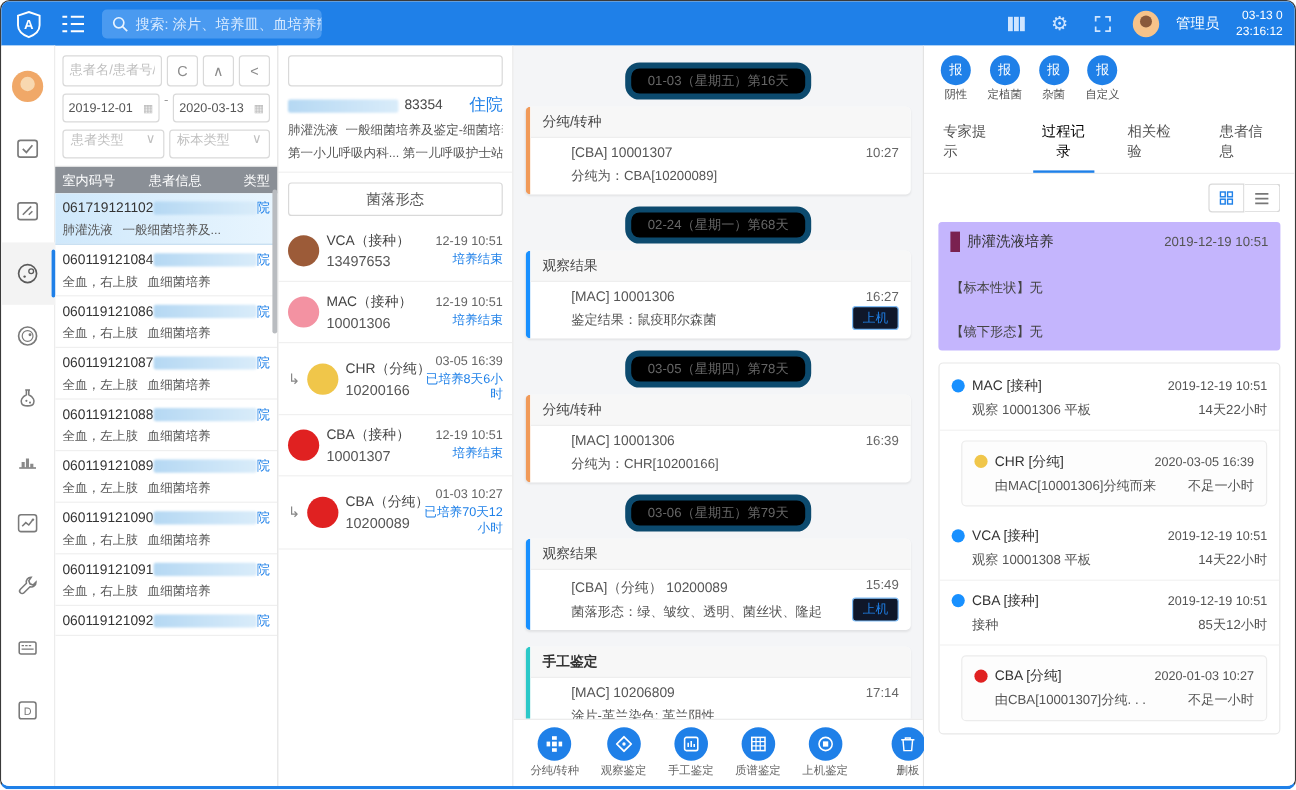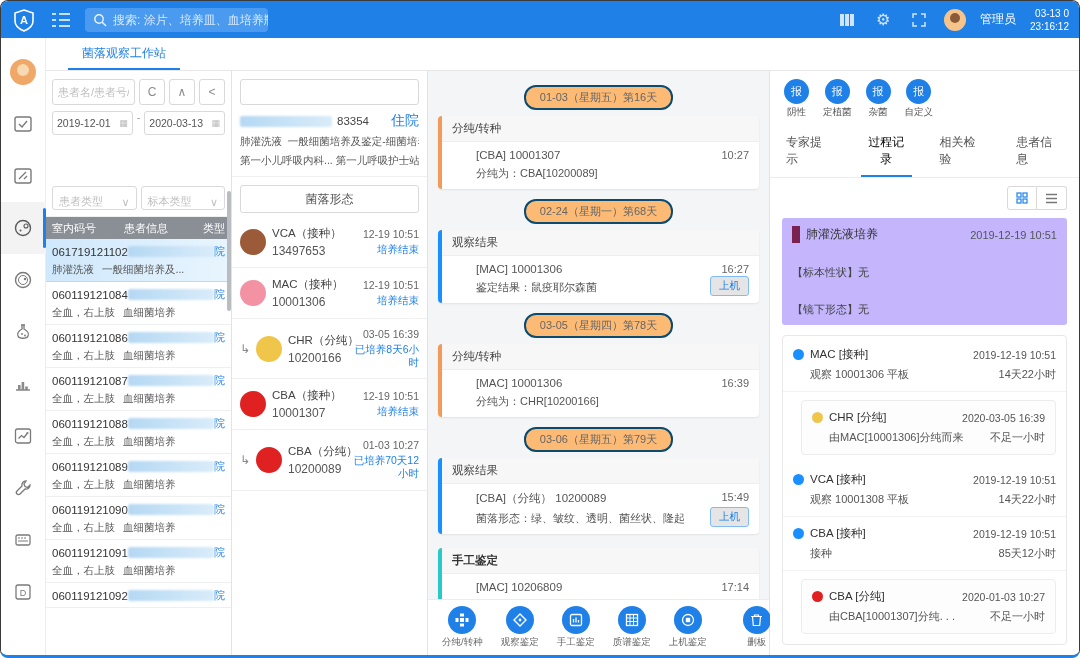--- a/index.html
+++ b/index.html
@@ -43,22 +43,22 @@
   .col1 { width:186px; border-right:1px solid #e3e3e3; display:flex; flex-direction:column; position:relative; }
   .c1-controls { padding:8px 6px 6px 6px; border-bottom:1px solid #f0f0f0; }
   .c1row { display:flex; gap:4px; margin-bottom:6px; }
   .c1search { flex:1; height:26px; border:1px solid #d9d9d9; border-radius:3px; font-size:11px; padding:0 5px; color:#333; outline:none; min-width:0; }
   .c1search::placeholder { color:#bfbfbf; }
   .sqbtn { width:26px; height:26px; border:1px solid #d9d9d9; border-radius:3px; background:#fff; color:#8c8c8c;
            font-size:12px; display:flex; align-items:center; justify-content:center; }
   .datebox { flex:1; height:24px; border:1px solid #d9d9d9; border-radius:3px; display:flex; align-items:center;
              font-size:10.5px; color:#555; padding:0 4px; justify-content:space-between; min-width:0; }
   .dash { color:#999; font-size:11px; }
-  .selbox { flex:1; height:24px; border:1px solid #d9d9d9; border-radius:3px; display:flex; align-items:flex-end;
-            justify-content:space-between; font-size:11px; color:#bfbfbf; padding:0 6px; min-width:0;margin-top:45px; }
+  .selbox { flex:1; height:24px; border:1px solid #d9d9d9; border-radius:3px; display:flex; align-items:flex-start;
+            justify-content:space-between; font-size:11px; color:#bfbfbf; padding:0 6px; min-width:0; }
   .thead { display:flex; background:#8a8f96; color:#fff; font-size:11px; height:22px; align-items:center; padding:0 6px; flex:0 0 auto; }
   .th1 { width:72px; } .th2 { flex:1; } .th3 { text-align:right; }
   .plist { flex:1; overflow:hidden; }
   .prow { padding:5px 6px 4px 6px; border-bottom:1px solid #efefef; }
   .prow.sel { background:linear-gradient(90deg,#cfe8fb,#e8f5fe); border-bottom:1px solid #bcd9ef; }
   .prow-l1 { display:flex; align-items:center; gap:0;justify-content:center; }
   .pcode { font-size:11.5px; color:#333; white-space:nowrap; }
   .blurbar { flex:1; height:11px; border-radius:2px; background:linear-gradient(90deg,#b5d8f3,#d9ecfa); filter:blur(1px); }
   .pbadge { font-size:11px; color:#1f80e8; }
   .prow-l2 { font-size:10.5px; color:#555; margin-top:4px; display:flex; gap:8px; white-space:nowrap; overflow:hidden; }
@@ -83,32 +83,32 @@
   .pname { font-size:11.5px; color:#444; white-space:nowrap; }
   .pnum { font-size:12px; color:#555; margin-top:3px; }
   .pright { text-align:right; flex:0 0 auto; max-width:74px; }
   .pdate { font-size:10.5px; color:#666; }
   .pstat { font-size:10.5px; color:#1f80e8; margin-top:3px; line-height:1.25; }
 
   
   .col3 { width:342px; background:#f4f5f7; display:flex; flex-direction:column; border-right:1px solid #e3e3e3; }
   .tl { flex:1; padding:8px 10px 0 10px; overflow:hidden; }
   .pillrow { display:flex; justify-content:center; margin:6px 0; }
-  .pill { background:#fdba74; border:2px solid #0c4a6e; color:#666; font-size:11px; padding:3px 14px; border-radius:12px; }
+  .pill { background:#000000; border:5px solid #0c4a6e; color:#666; font-size:11px; padding:3px 14px; border-radius:12px; }
   .tcard { background:#fff; border-radius:4px; box-shadow:0 1px 2px rgba(0,0,0,.08); margin-bottom:10px; overflow:hidden; border-left:4px solid #ccc; }
   .tcard.orange { border-left-color:#f19a59; }
   .tcard.blue { border-left-color:#1890ff; }
   .tcard.teal { border-left-color:#2bc8c8; }
   .tchead { background:#f7f7f7; border-bottom:1px solid #eee; font-size:11.5px; color:#444; padding:5px 10px; }
   .tchead.bold { font-weight:bold; color:#333; }
   .tcbody { padding:7px 10px 8px 10px; position:relative;margin-left:24px; }
   .tcl1 { display:flex; font-size:11.5px; color:#555; }
   .tctime { margin-left:auto; color:#666; font-size:11px; }
   .tcl2 { font-size:11px; color:#555; margin-top:5px; max-width:240px; }
-  .onboard { position:absolute; right:10px; bottom:7px; border:1px solid #7fbcf5; color:#1f80e8; background:#e5e5e5;
+  .onboard { position:absolute; right:10px; bottom:7px; border:1px solid #7fbcf5; color:#1f80e8; background:#0f172a;
              font-size:10.5px; padding:2px 8px; border-radius:3px; }
   .c3toolbar { flex:0 0 56px; background:#fff; border-top:1px solid #ececec; display:flex; align-items:center; padding:0 14px; gap:18px; }
   .tbtn { display:flex; flex-direction:column; align-items:center; gap:2px; }
   .tbtn .circ { width:28px; height:28px; border-radius:50%; background:#1f80e8; display:flex; align-items:center; justify-content:center; }
   .tbtn .lbl { font-size:9.5px; color:#666; white-space:nowrap; }
   .tbsp { flex:1; }
 
   
   .col4 { flex:1; display:flex; flex-direction:column; background:#fff; min-width:0; }
   .badges { display:flex; gap:14px; padding:8px 0 4px 14px; }
@@ -275,23 +275,20 @@
           <span>
             <svg width="20" height="20" viewBox="0 0 20 20">
               <rect x="3" y="3" width="14" height="14" rx="2" fill="none" stroke="#7a7a7a" stroke-width="1.3"></rect>
               <text x="10" y="14" font-size="9" fill="#7a7a7a" text-anchor="middle">D</text>
             </svg>
           </span>
         </div>
     </div>
 
     <div class="main">
-      <div class="tabstrip">
-        <div class="tab1">菌落观察工作站</div>
-      </div>
 
       <div class="cols">
 
         <div class="col1">
           <div class="c1-controls">
             <div class="c1row">
               <input class="c1search" placeholder="患者名/患者号/条码号" style="">
               <button class="sqbtn">C</button>
               <button class="sqbtn">∧</button>
               <button class="sqbtn">&lt;</button>

